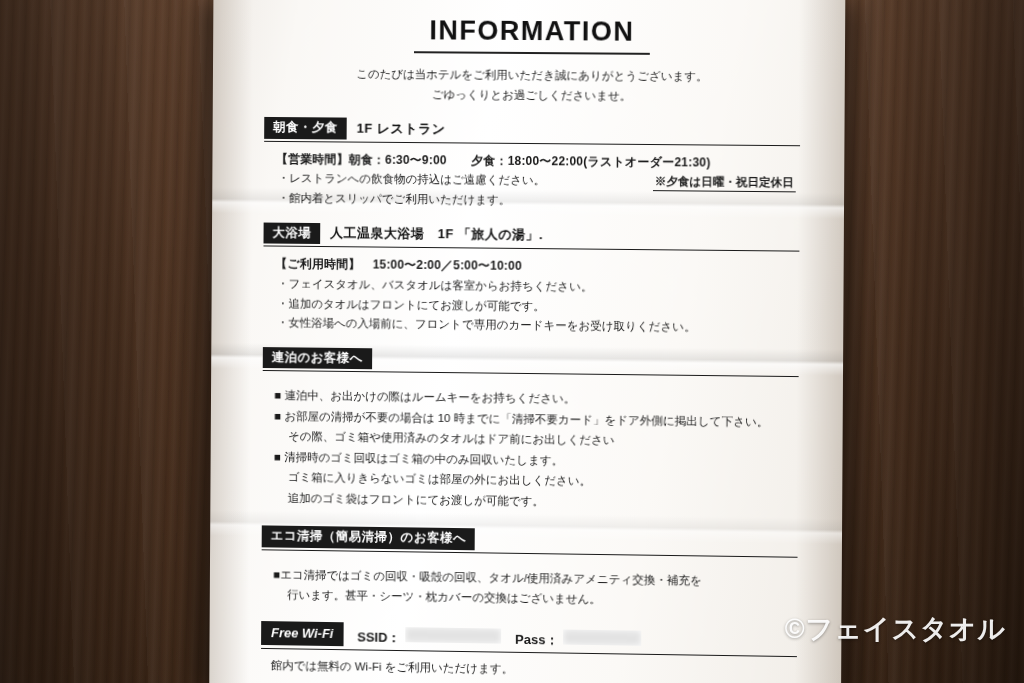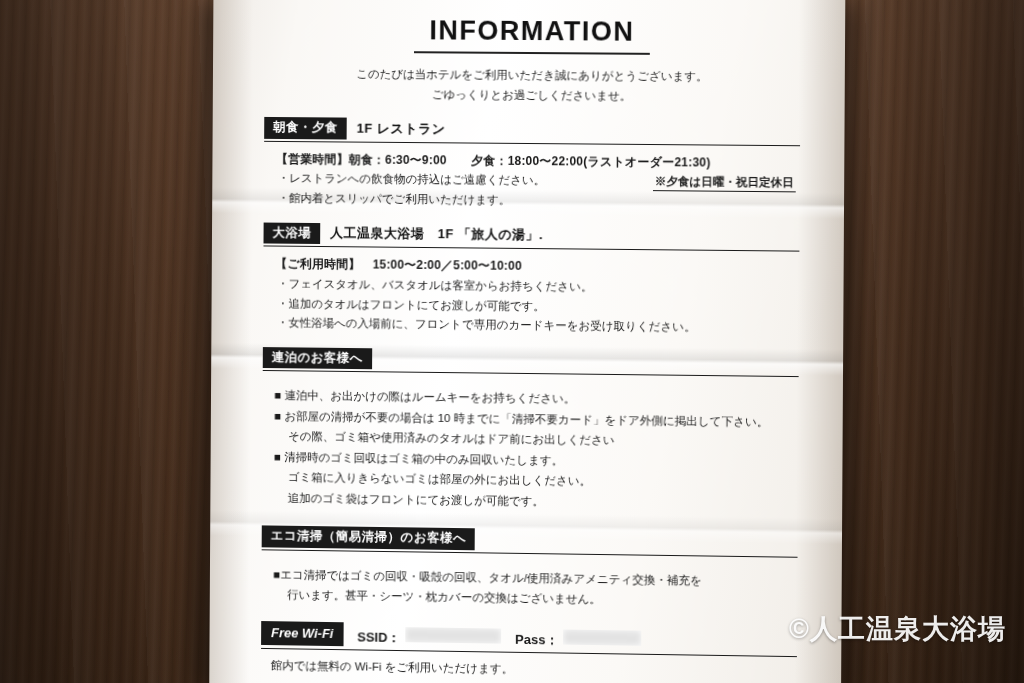--- a/index.html
+++ b/index.html
@@ -313,14 +313,14 @@
         <span class="wifi-field">
           <span>Pass：</span>
           <span class="redacted short"></span>
         </span>
       </div>
       <div class="wifi-note">館内では無料の Wi-Fi をご利用いただけます。</div>
 
     </div>
   </div>
 
-  <div class="watermark">©人工温泉大浴場</div>
+  <div class="watermark">©フェイスタオル</div>
 </div>
 
 </body></html>

